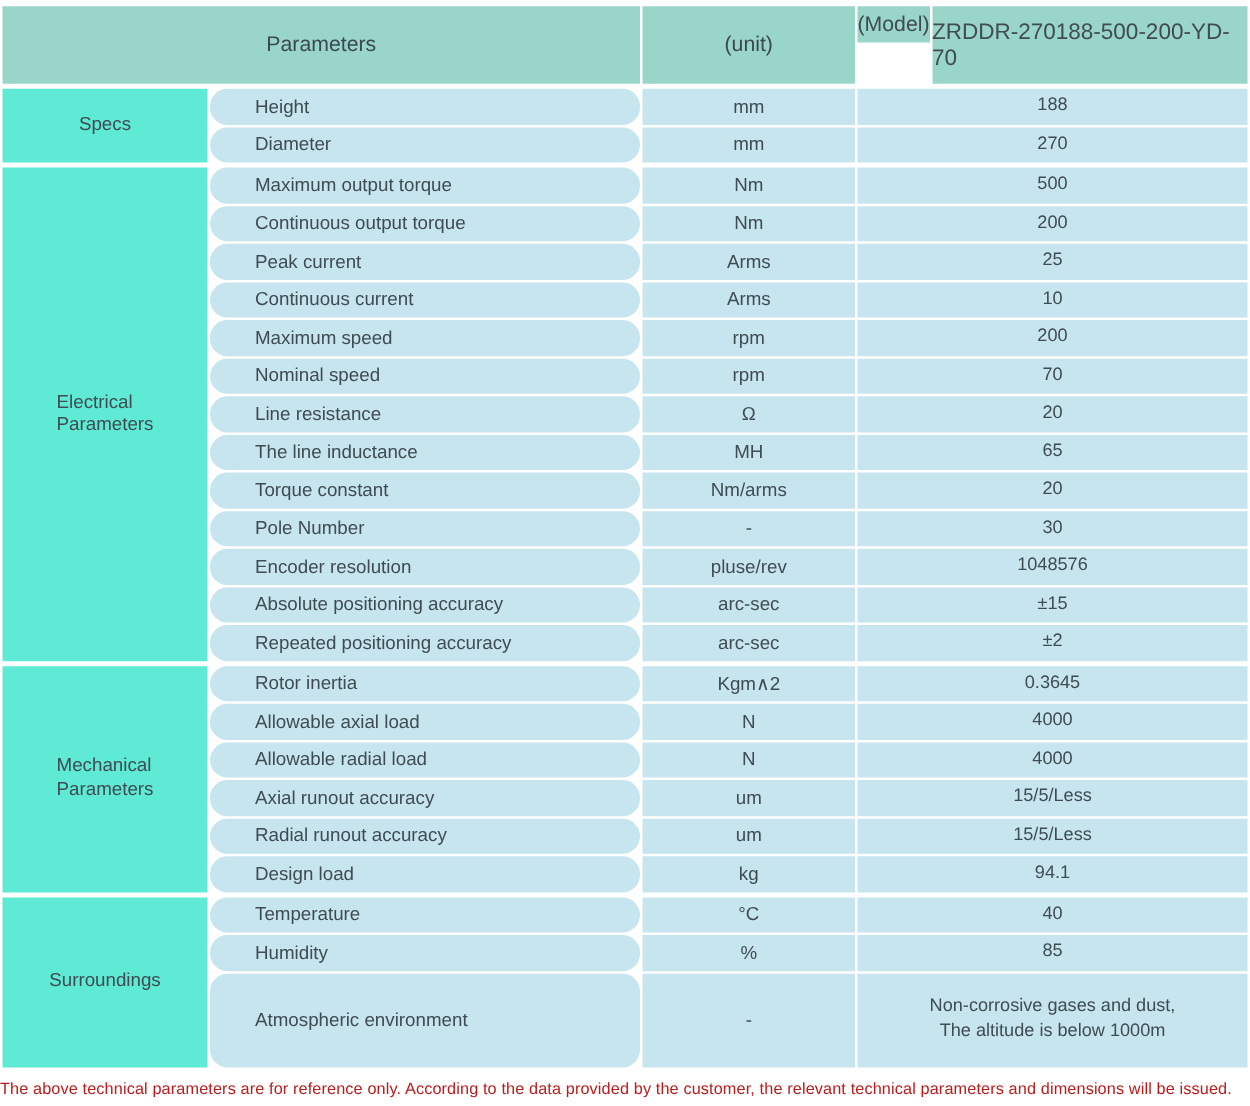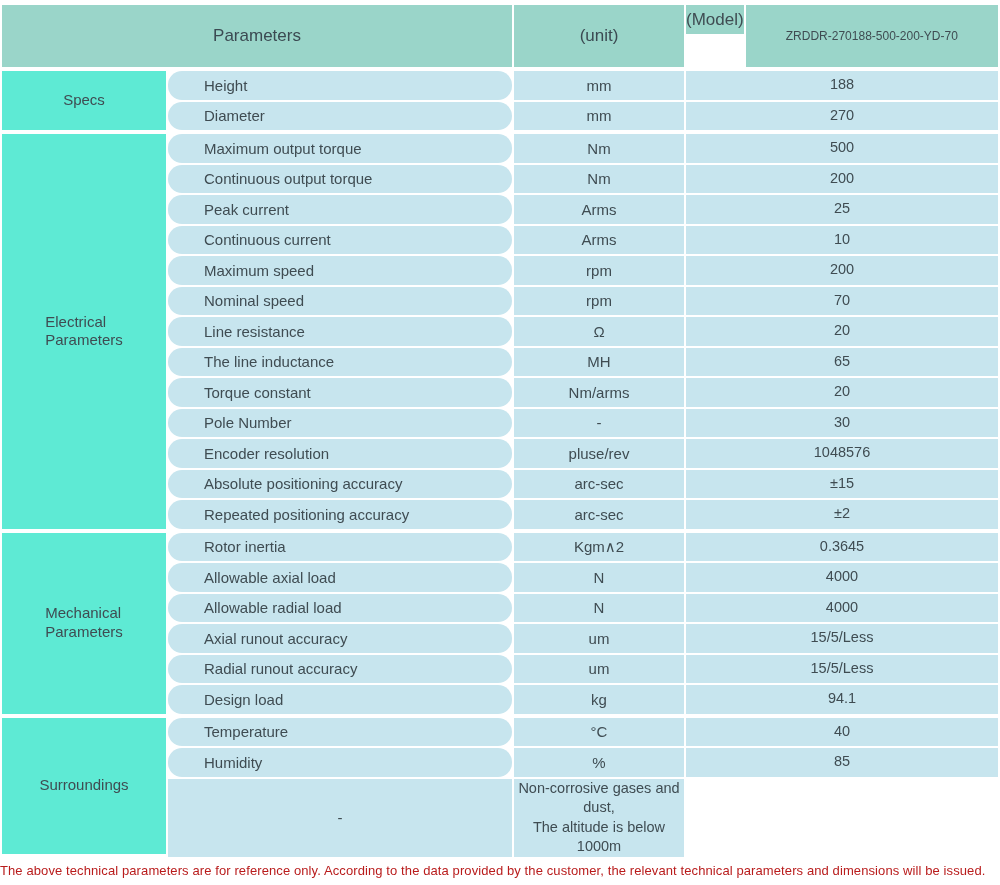--- a/index.html
+++ b/index.html
@@ -36,21 +36,21 @@
   .model-title {
     background: #9ad5c9;
     height: 29px;
     display: flex; align-items: center; justify-content: center;
     font-size: 17px;
   }
   .model-number {
     background: #9ad5c9;
     flex: 1;
     display: flex; align-items: center; justify-content: center;
-    font-size: 12px;
+    font-size: 18px;
   }
 
   
   .section { display: flex; gap: 2px; margin-bottom: 4px; }
   .section:last-child { margin-bottom: 0; }
   .section-label {
     width: 164px;
     background: #5eead4;
     display: flex; align-items: center; justify-content: center;
     text-align: left;
@@ -262,20 +262,21 @@
     <div class="cell value">40</div>
   </div>
 
   <div class="row">
     <div class="cell param">Humidity</div>
     <div class="cell unit">%</div>
     <div class="cell value">85</div>
   </div>
 
   <div class="row tall">
+    <div class="cell param">Atmospheric environment</div>
     <div class="cell unit">-</div>
     <div class="cell value">Non-corrosive gases and dust,
 The altitude is below 1000m</div>
   </div>
 </div>
   </div>
 </div>
 
 </div>
 

